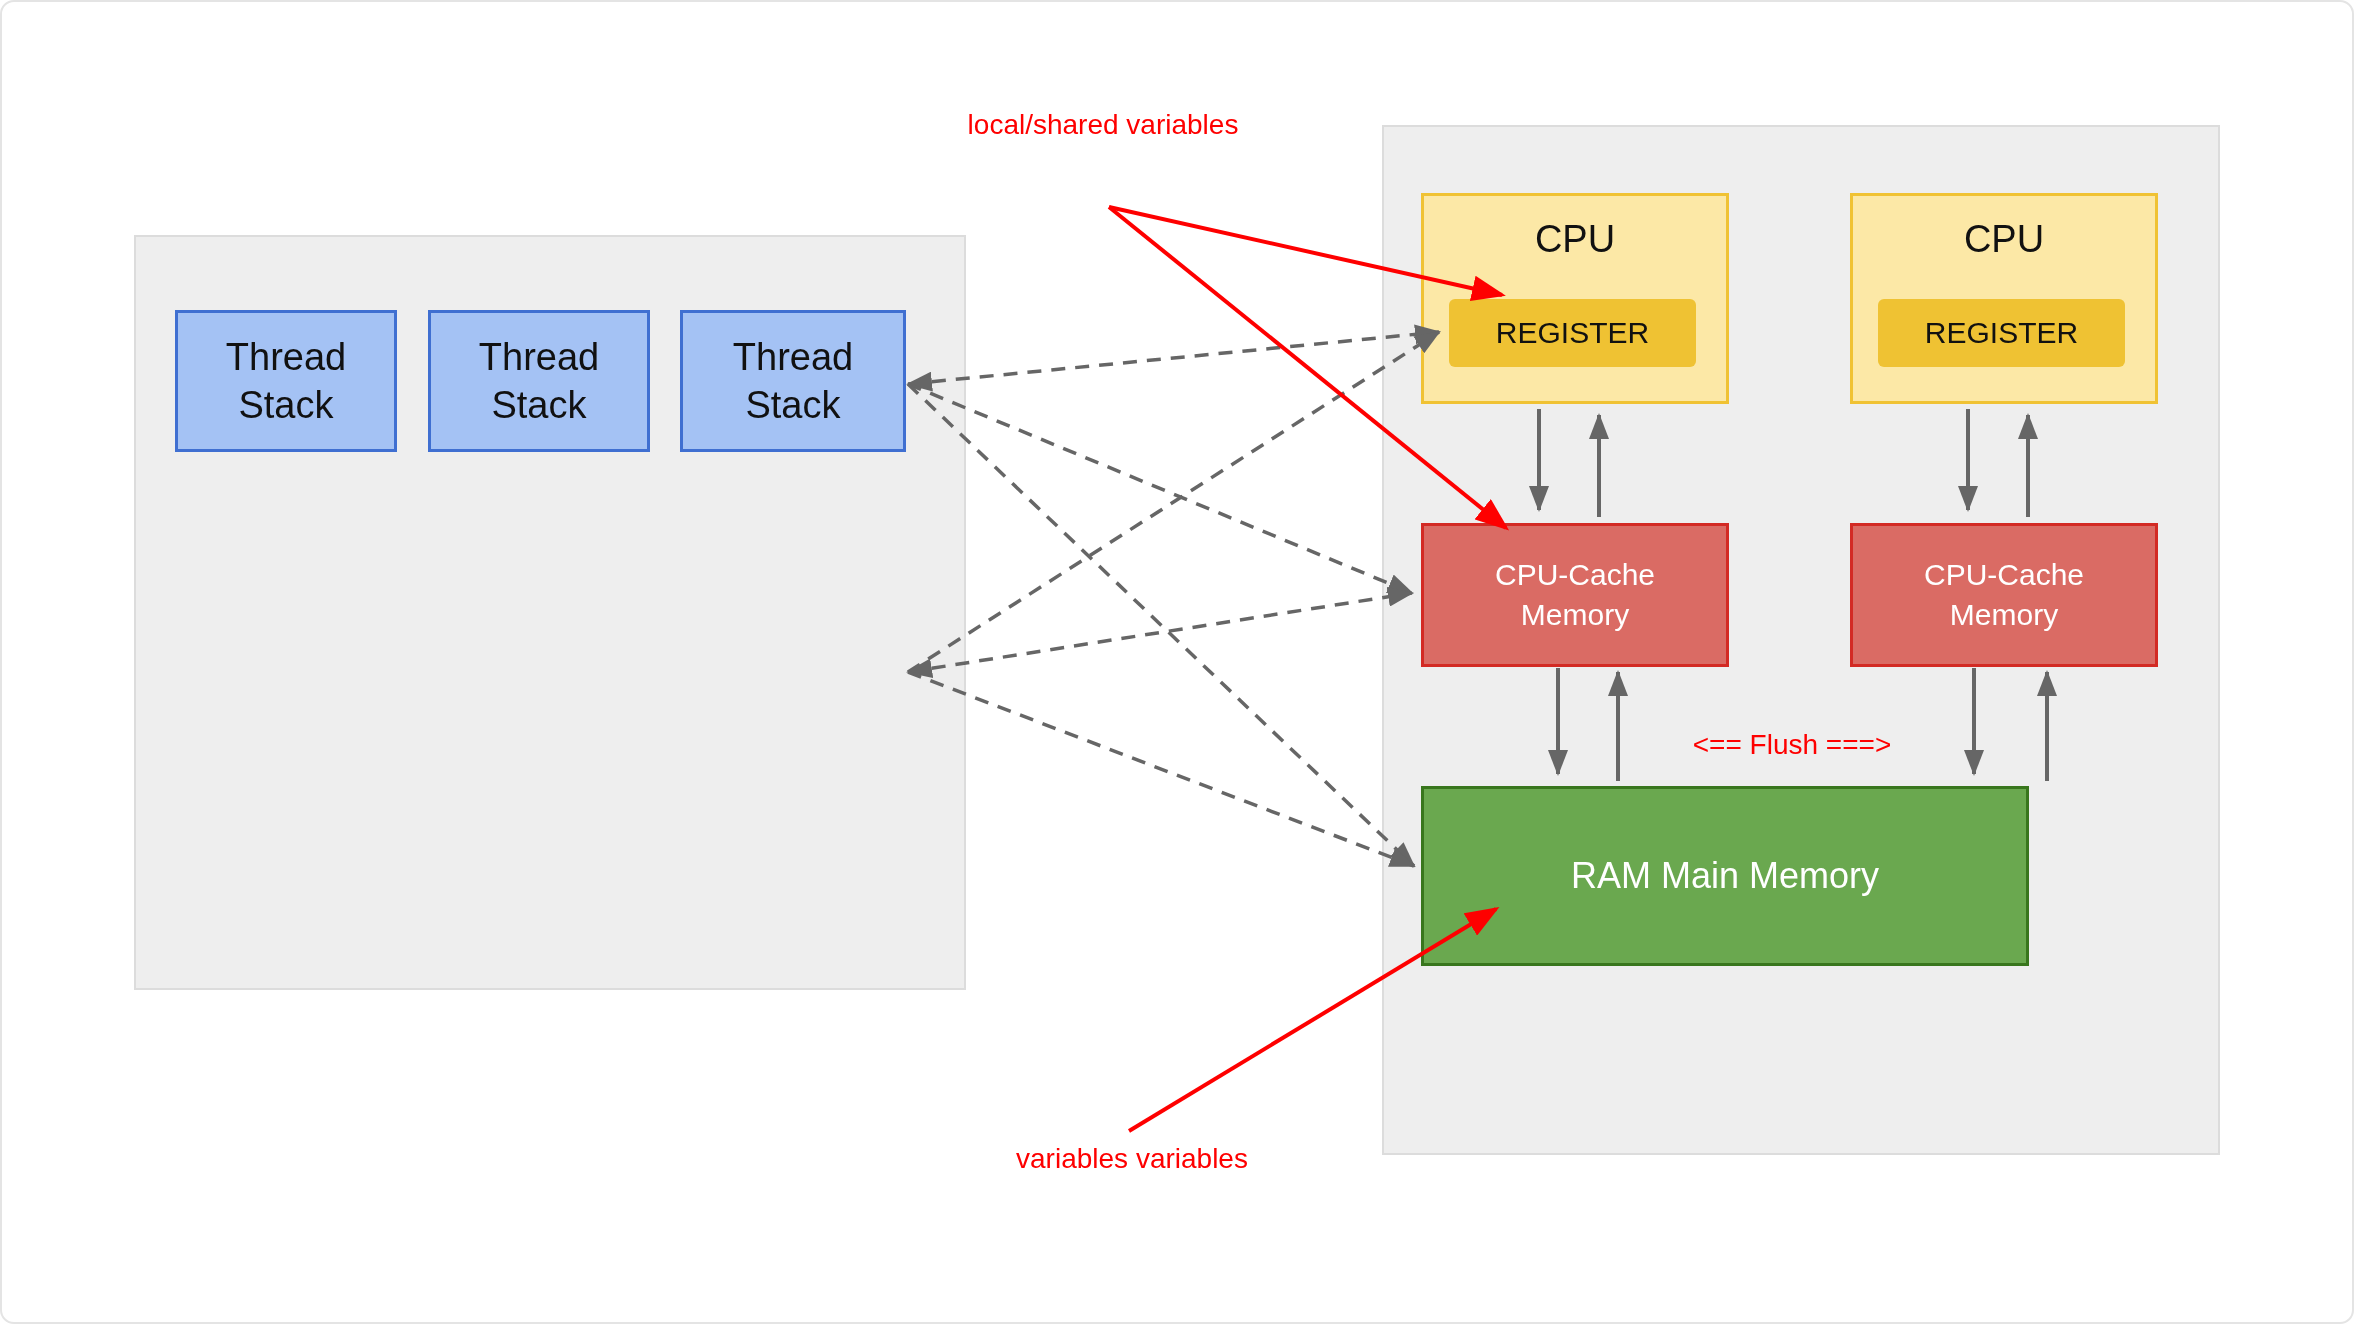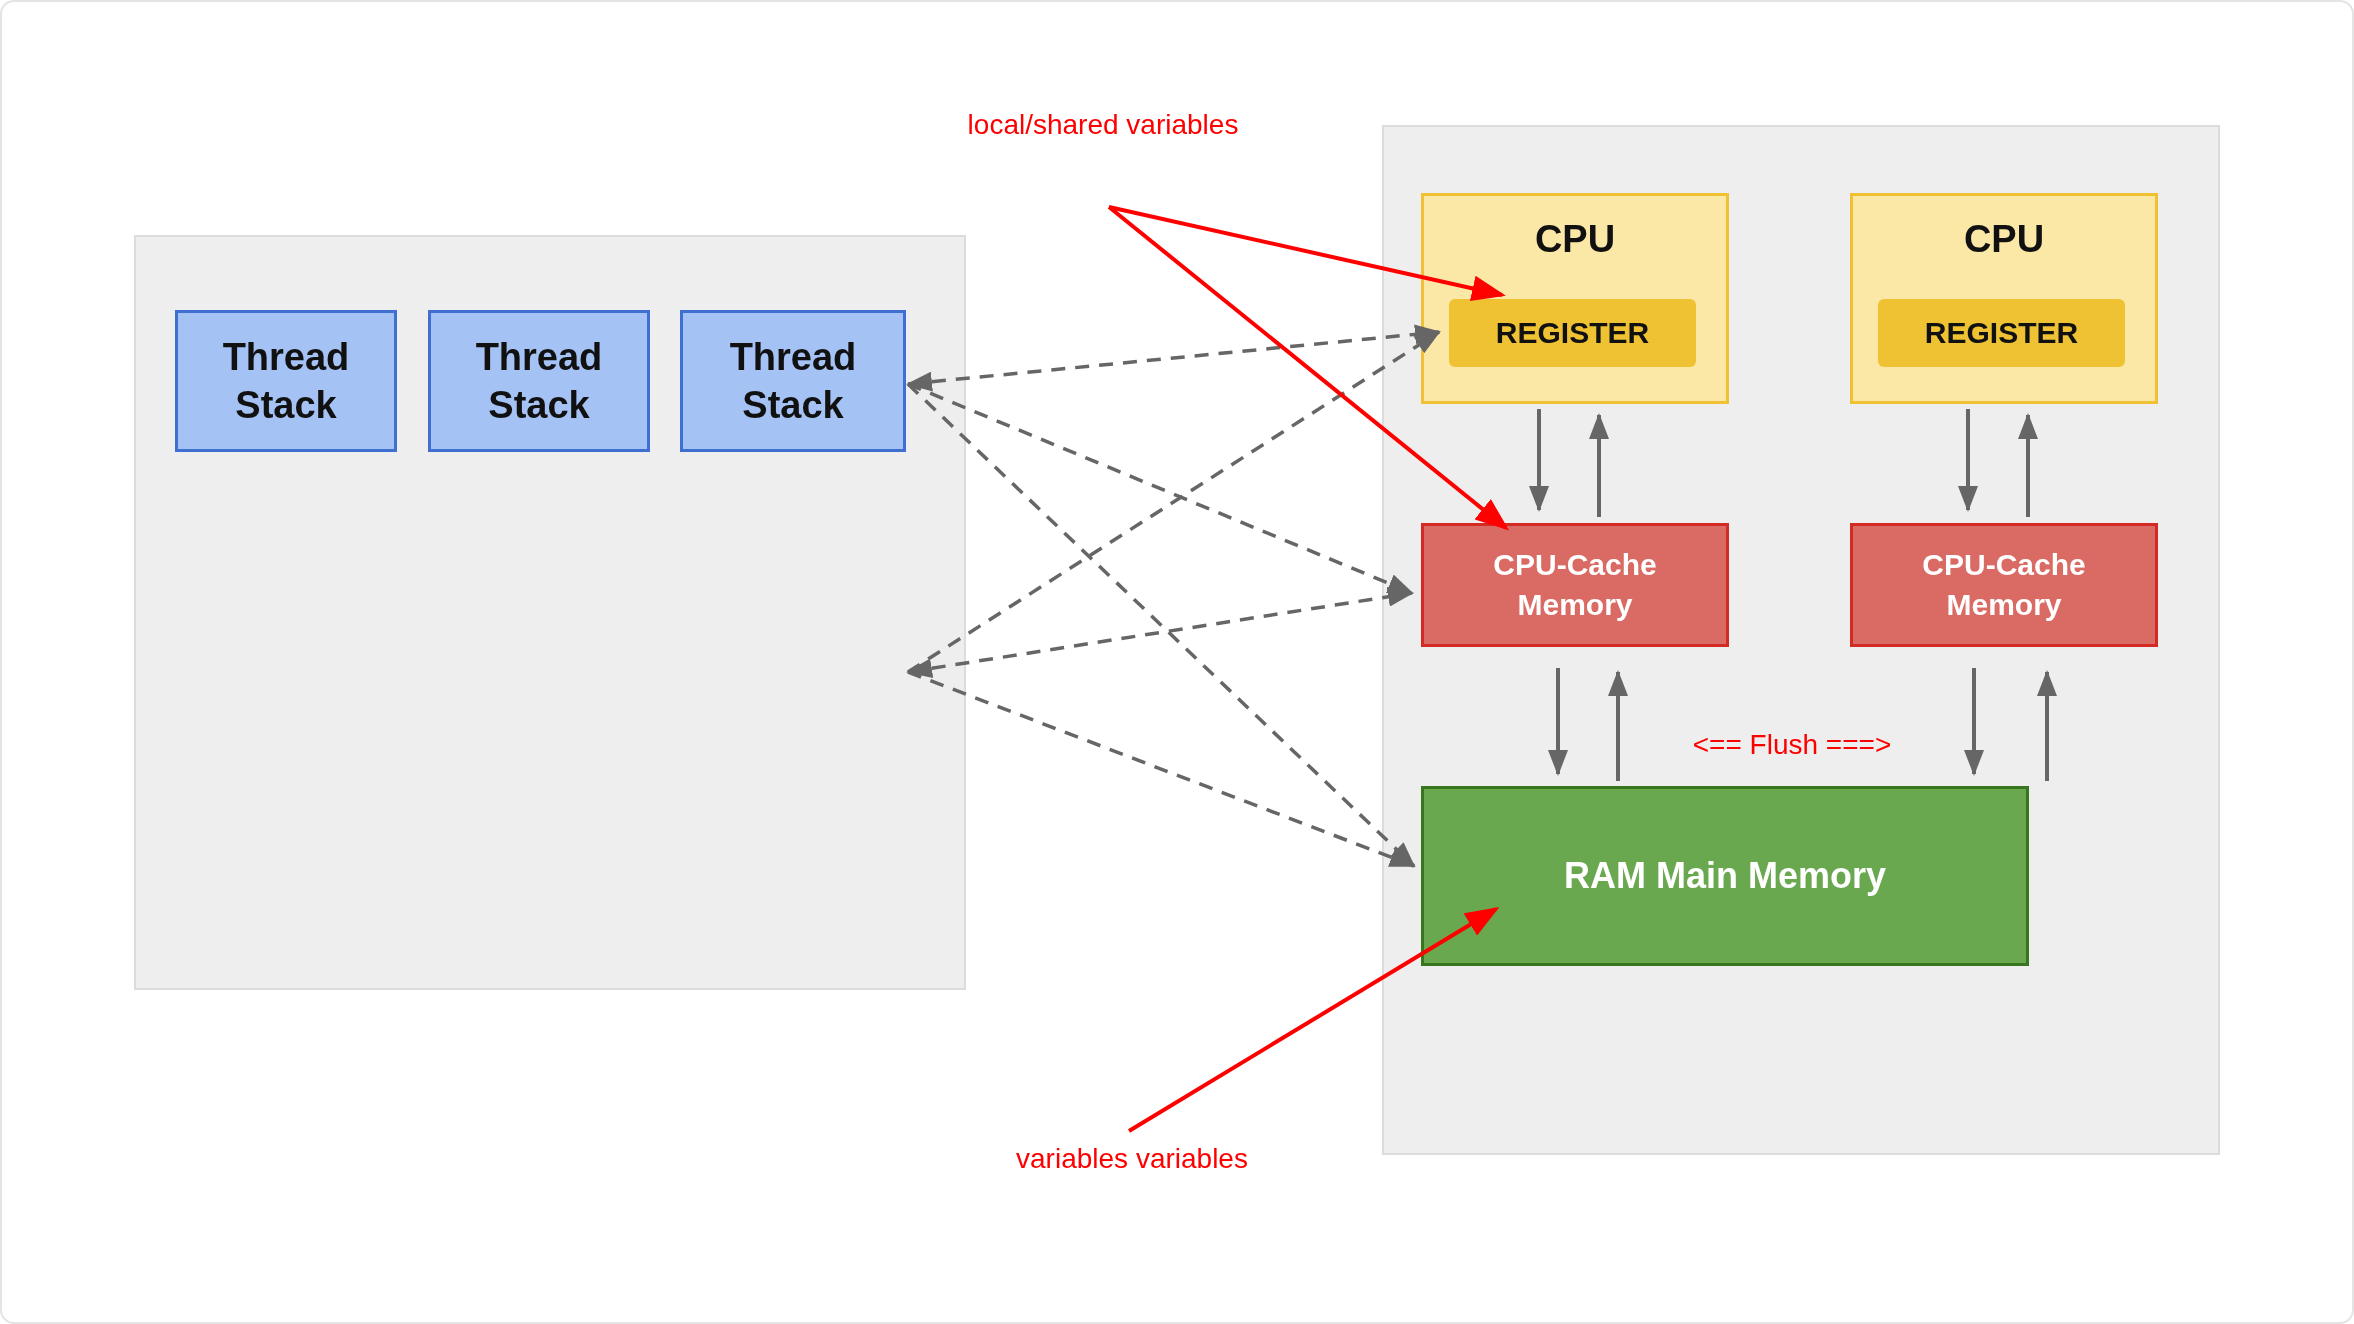--- a/index.html
+++ b/index.html
@@ -18,21 +18,20 @@
     background:var(--panel-fill,#eeeeee);
     border:2px solid var(--panel-border,#dcdcdc);
   }
   .panel-jvm { left:132px; top:233px; width:832px; height:755px; }
   .panel-cpu { left:1380px; top:123px; width:838px; height:1030px; }
 
   .box {
     position:absolute;
     display:flex; align-items:center; justify-content:center;
     text-align:center;
-    font-weight:bold;
   }
   .thread-stack {
     top:308px; width:222px; height:142px;
     background:var(--thread-stack-fill,#a4c2f4);
     border:3px solid var(--thread-stack-border,#3f6fd1);
     font-size:38px; line-height:48px; color:#111111;
   }
   .thread-stack .wrap { width:170px; }
   .ts-1 { left:173px; } .ts-2 { left:426px; } .ts-3 { left:678px; width:226px; }
 
@@ -55,21 +54,21 @@
   }
   .register {
     position:absolute; left:25px; top:103px; width:247px; height:68px;
     background:var(--register-fill,#efc233);
     border-radius:6px;
     display:flex; align-items:center; justify-content:center;
     font-size:30px; color:#111111;
   }
 
   .cache {
-    top:521px; width:308px; height:124px;
+    top:521px; width:308px; height:144px;
     background:var(--cache-fill,#da6b64);
     border:3px solid var(--cache-border,#d32a24);
     font-size:30px; line-height:40px; color:#ffffff;
   }
   .cache .wrap { width:190px; }
   .cache-1 { left:1419px; } .cache-2 { left:1848px; }
 
   .ram {
     left:1419px; top:784px; width:608px; height:180px;
     background:var(--ram-fill,#6aa84f);

